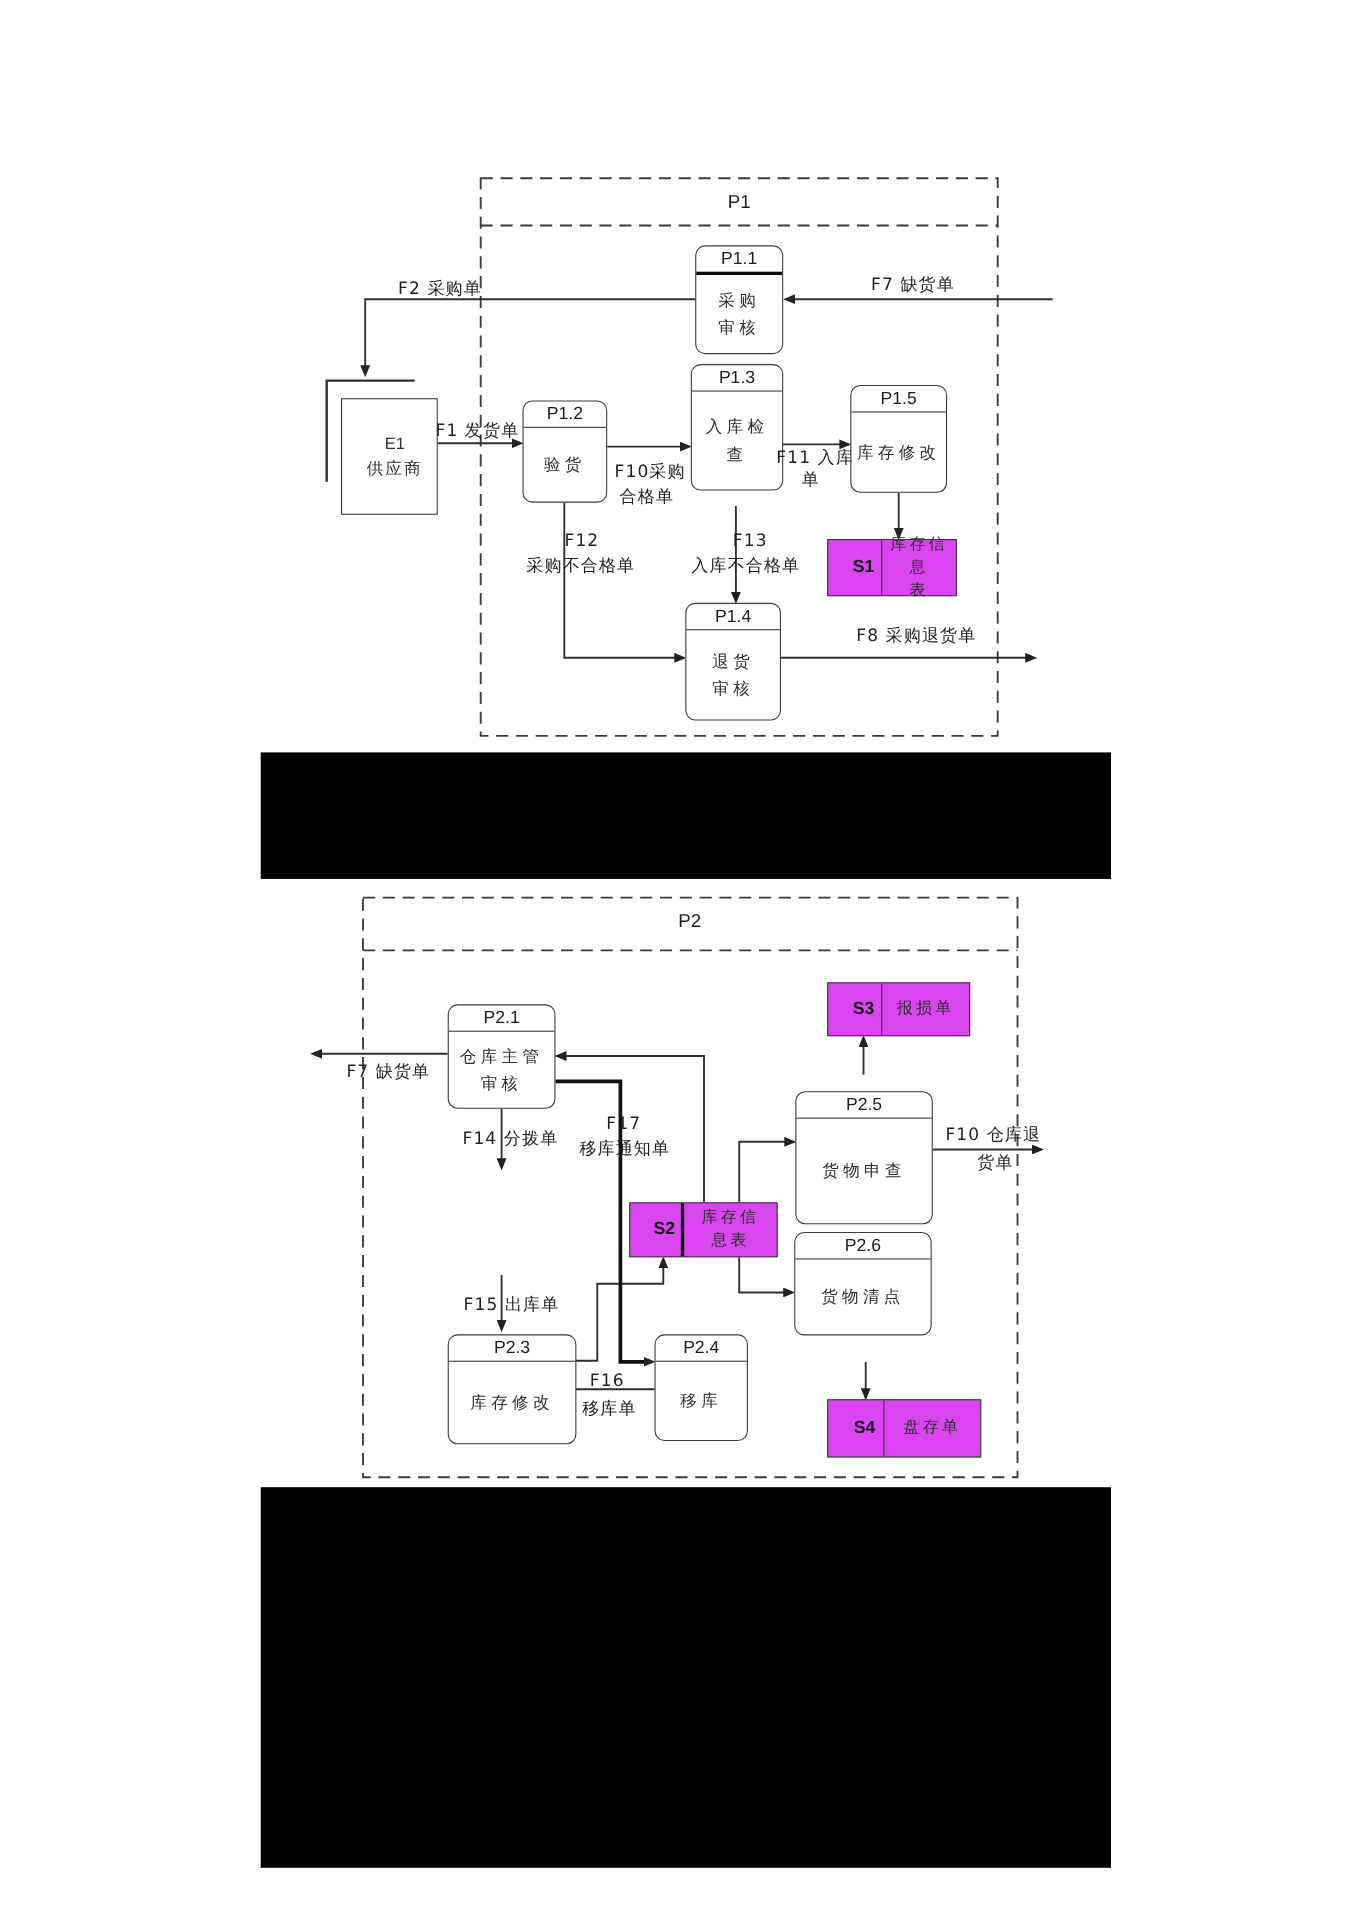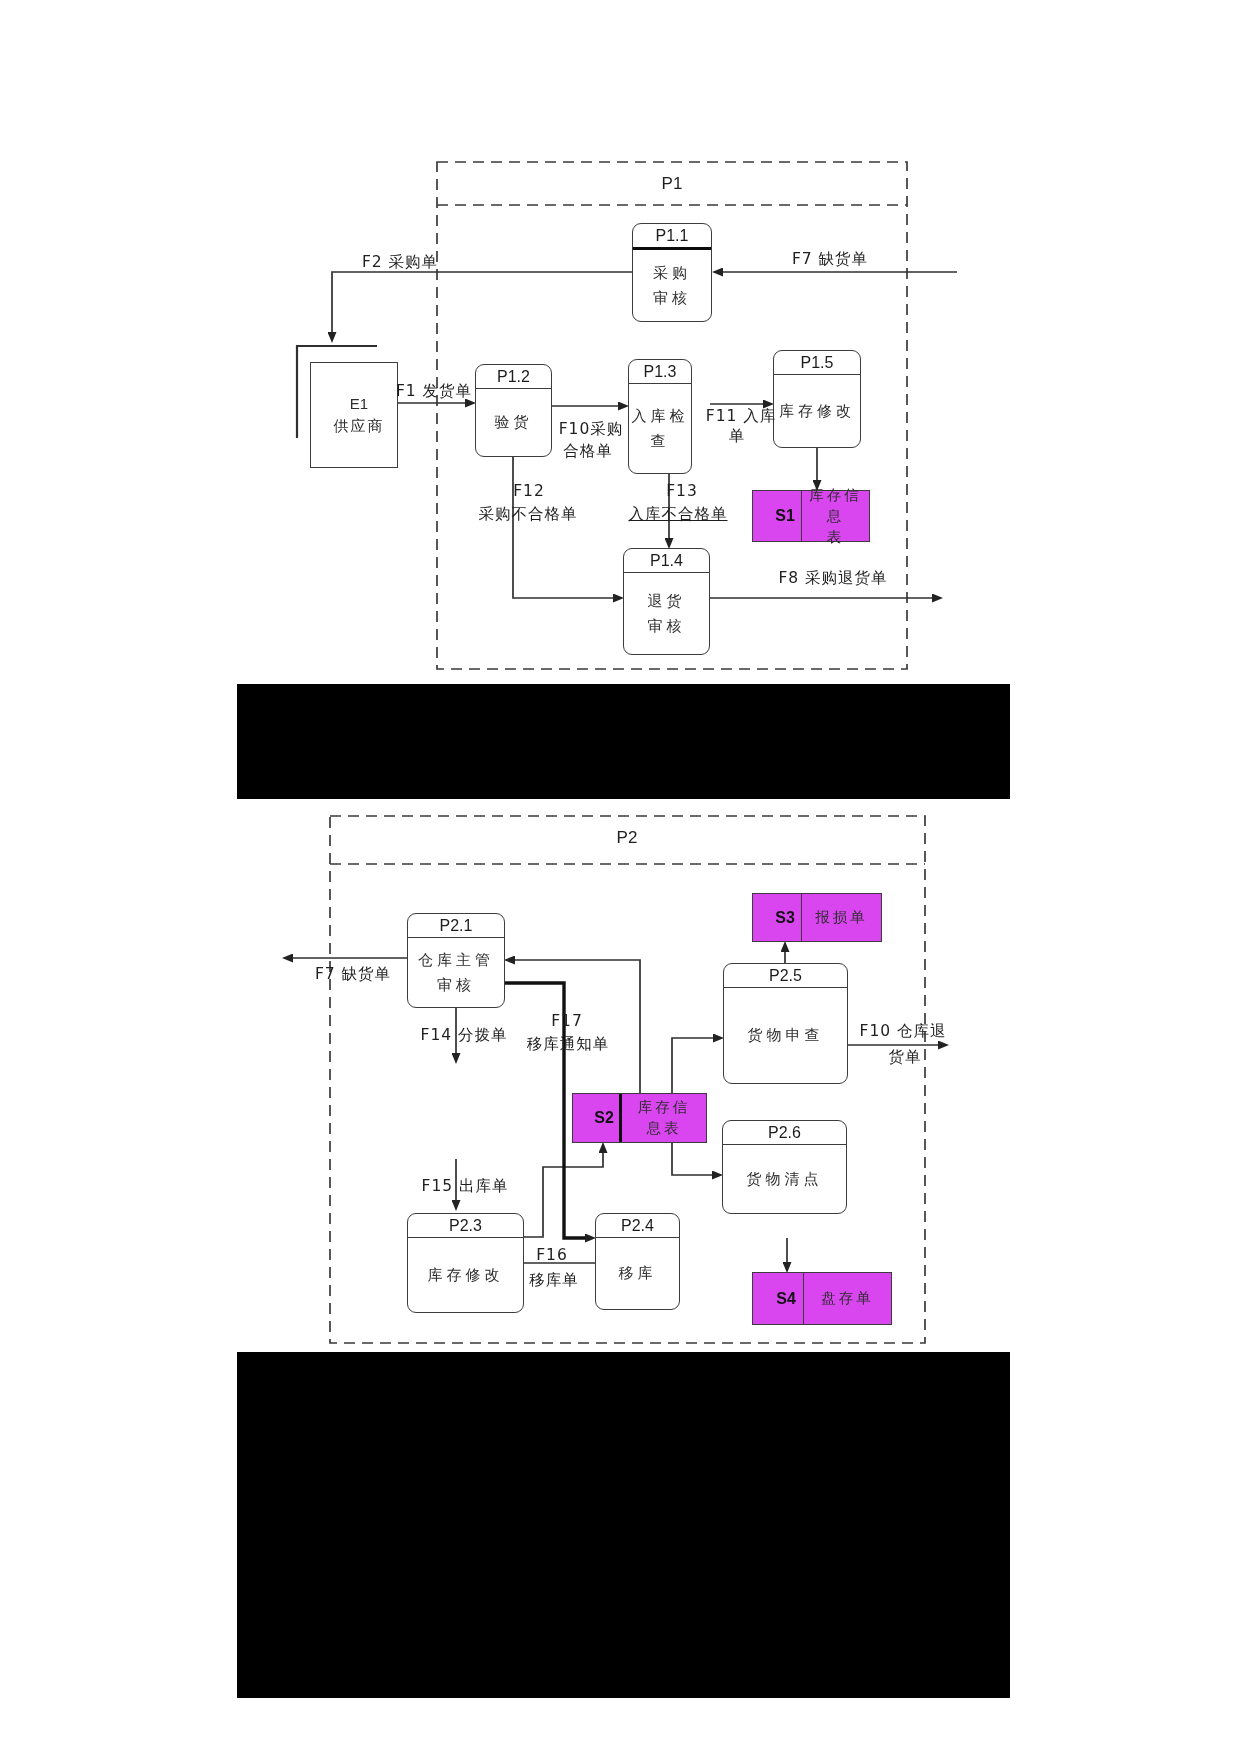--- a/index.html
+++ b/index.html
@@ -125,21 +125,21 @@
     </div>
   </div>
 
   <div class="proc" style="left:475px;top:364px;width:77px;height:93px;">
     <div class="ptitle">P1.2</div>
     <div class="pbody">
       <div>验货</div>
     </div>
   </div>
 
-  <div class="proc" style="left:628px;top:359px;width:64px;height:115px;">
+  <div class="proc" style="left:628px;top:331px;width:84px;height:115px;">
     <div class="ptitle">P1.3</div>
     <div class="pbody">
       <div>入库检</div>
       <div>查</div>
     </div>
   </div>
 
   <div class="proc" style="left:623px;top:548px;width:87px;height:107px;">
     <div class="ptitle">P1.4</div>
     <div class="pbody">
@@ -166,21 +166,21 @@
   <div class="lbl" style="left:400px;top:252px;">F2 采购单</div>
   <div class="lbl" style="left:830px;top:249px;">F7 缺货单</div>
   <div class="lbl" style="left:434px;top:381px;">F1 发货单</div>
   <div class="lbl" style="left:591px;top:419px;">F10采购</div>
   <div class="lbl" style="left:588px;top:441px;">合格单</div>
   <div class="lbl" style="left:741px;top:406px;">F11 入库</div>
   <div class="lbl" style="left:737px;top:426px;">单</div>
   <div class="lbl" style="left:529px;top:482px;">F12</div>
   <div class="lbl" style="left:528px;top:504px;">采购不合格单</div>
   <div class="lbl" style="left:682px;top:482px;">F13</div>
-  <div class="lbl" style="left:678px;top:504px;text-decoration:underline;">入库不合格单</div>
+  <div class="lbl" style="left:678px;top:504px;">入库不合格单</div>
   <div class="lbl" style="left:833px;top:568px;">F8 采购退货单</div>
 
   <div class="zonetitle" style="left:627px;top:828px;">P2</div>
 
   <div class="proc" style="left:407px;top:913px;width:98px;height:95px;">
     <div class="ptitle">P2.1</div>
     <div class="pbody">
       <div>仓库主管</div>
       <div>审核</div>
     </div>
@@ -194,21 +194,21 @@
     </div>
   </div>
 
   <div class="proc" style="left:595px;top:1213px;width:85px;height:97px;">
     <div class="ptitle">P2.4</div>
     <div class="pbody">
       <div>移库</div>
     </div>
   </div>
 
-  <div class="proc" style="left:723px;top:963px;width:125px;height:121px;">
+  <div class="proc" style="left:723px;top:992px;width:125px;height:121px;">
     <div class="ptitle">P2.5</div>
     <div class="pbody">
       <div>货物申查</div>
     </div>
   </div>
 
   <div class="proc" style="left:722px;top:1120px;width:125px;height:94px;">
     <div class="ptitle">P2.6</div>
     <div class="pbody">
       <div>货物清点</div>

